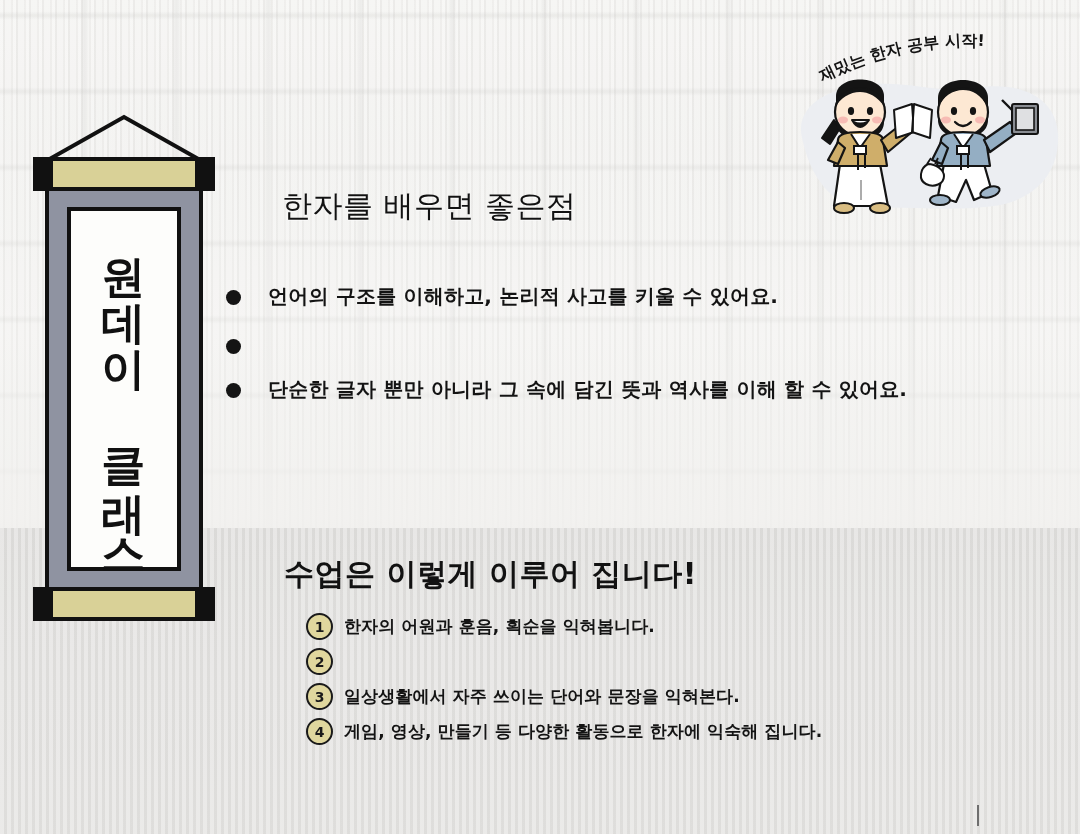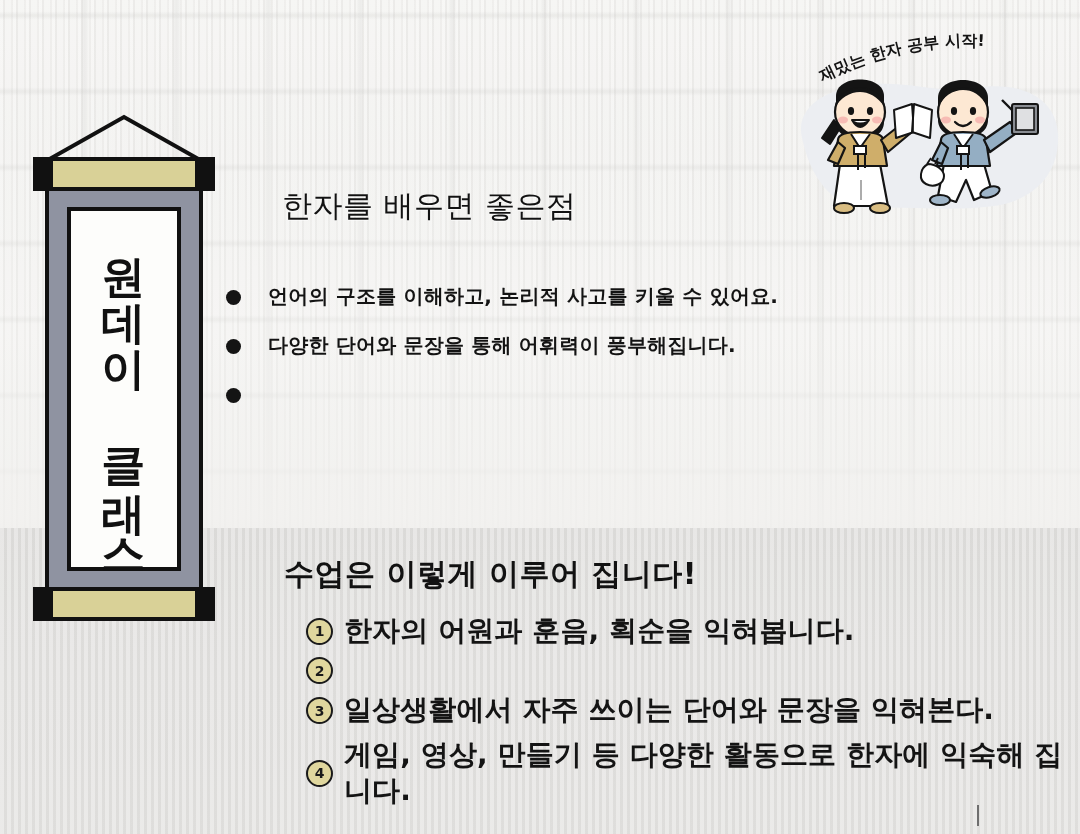--- a/index.html
+++ b/index.html
@@ -283,21 +283,21 @@
     justify-content: center;
     font-family: "DejaVu Sans", "Liberation Sans", sans-serif;
     font-weight: 700;
     font-size: 14px;
     color: #1a1a1a;
     margin-right: 11px;
   }
   .step-text {
     font-family: "DejaVu Sans", "Liberation Sans", sans-serif;
     font-weight: 700;
-    font-size: 28px;
+    font-size: 17px;
     letter-spacing: 0.1px;
     color: #141414;
     line-height: 1.3;
   }
 
   
   .caret {
     position: absolute;
     left: 977px;
     top: 805px;
@@ -429,24 +429,24 @@
 
   <section class="benefits">
     <h2 class="benefits-title">한자를 배우면 좋은점</h2>
     <ul class="benefit-list">
       <li class="benefit-item">
         <span class="benefit-bullet"></span>
         <span class="benefit-text">언어의 구조를 이해하고, 논리적 사고를 키울 수 있어요.</span>
       </li>
       <li class="benefit-item">
         <span class="benefit-bullet"></span>
-        <span class="benefit-text">다양한 단어와 문장을 통해 어휘력이 풍부해집니다.</span>
       </li>
       <li class="benefit-item">
         <span class="benefit-bullet"></span>
+        <span class="benefit-text">단순한 글자 뿐만 아니라 그 속에 담긴 뜻과 역사를 이해 할 수 있어요.</span>
       </li>
     </ul>
   </section>
 
   <section class="howto">
     <h2 class="howto-title">수업은 이렇게 이루어 집니다!</h2>
     <ol class="step-list">
       <li class="step-item">
         <span class="step-num">1</span>
         <span class="step-text">한자의 어원과 훈음, 획순을 익혀봅니다.</span>

